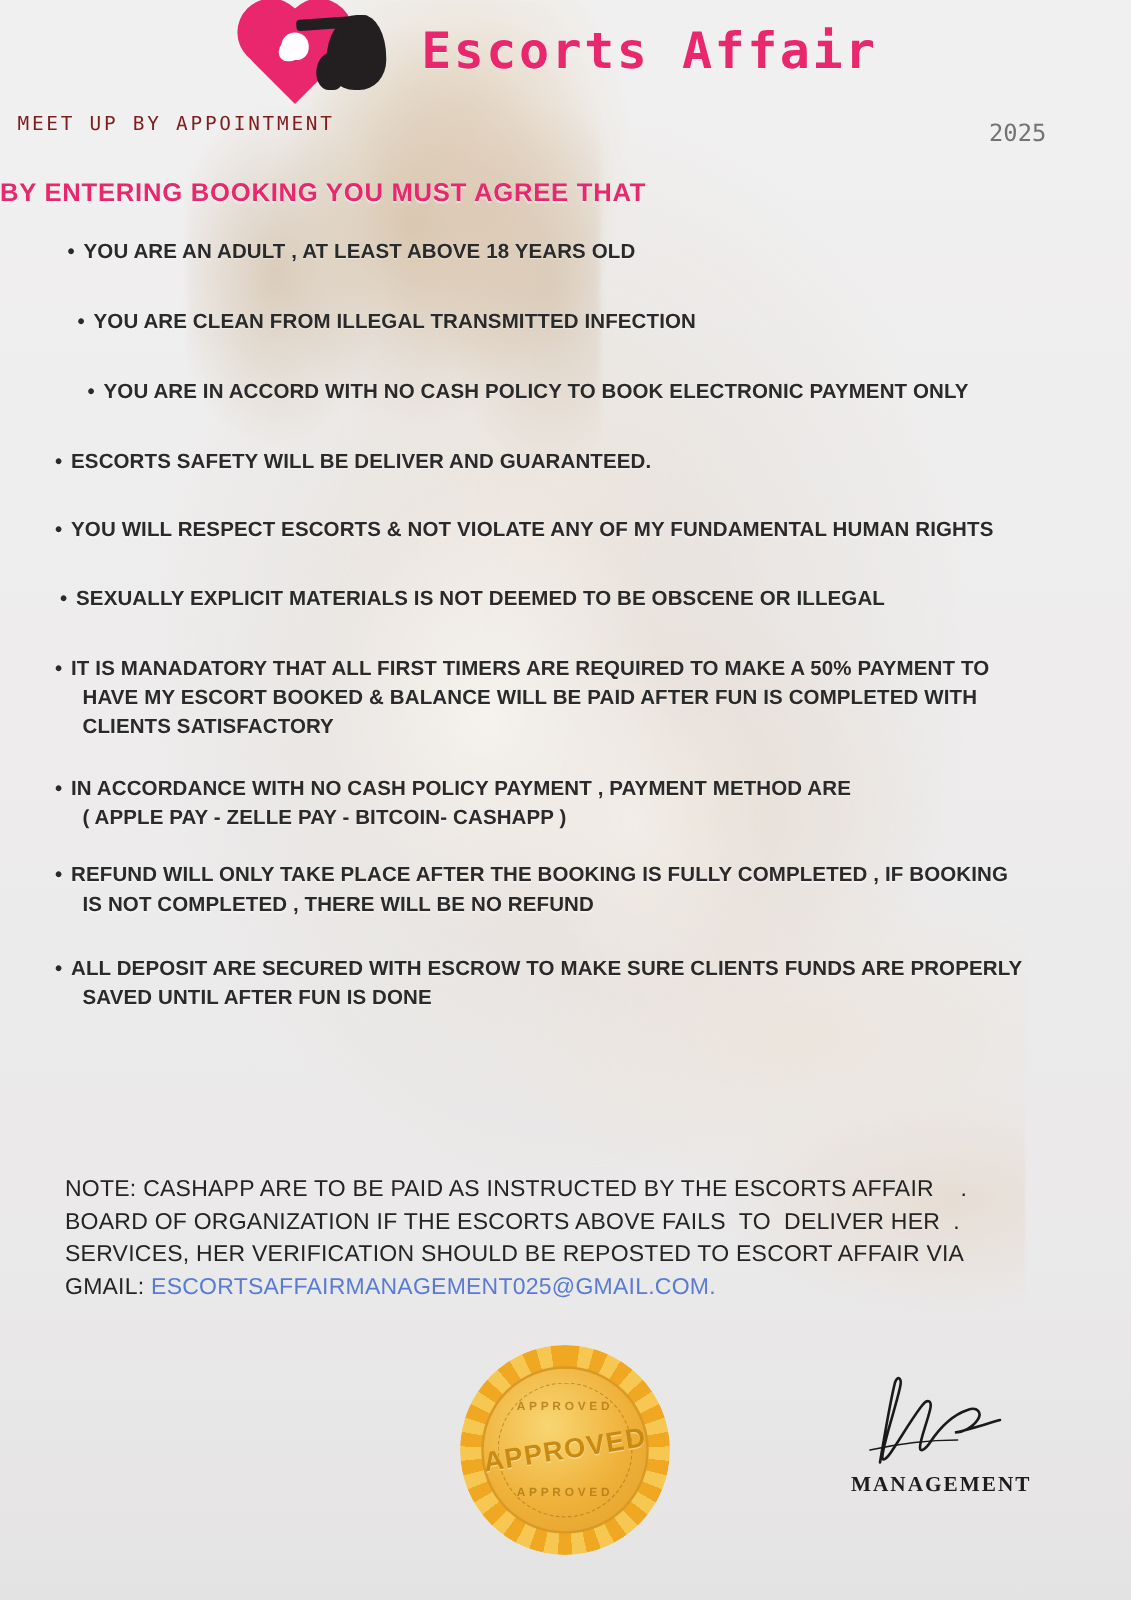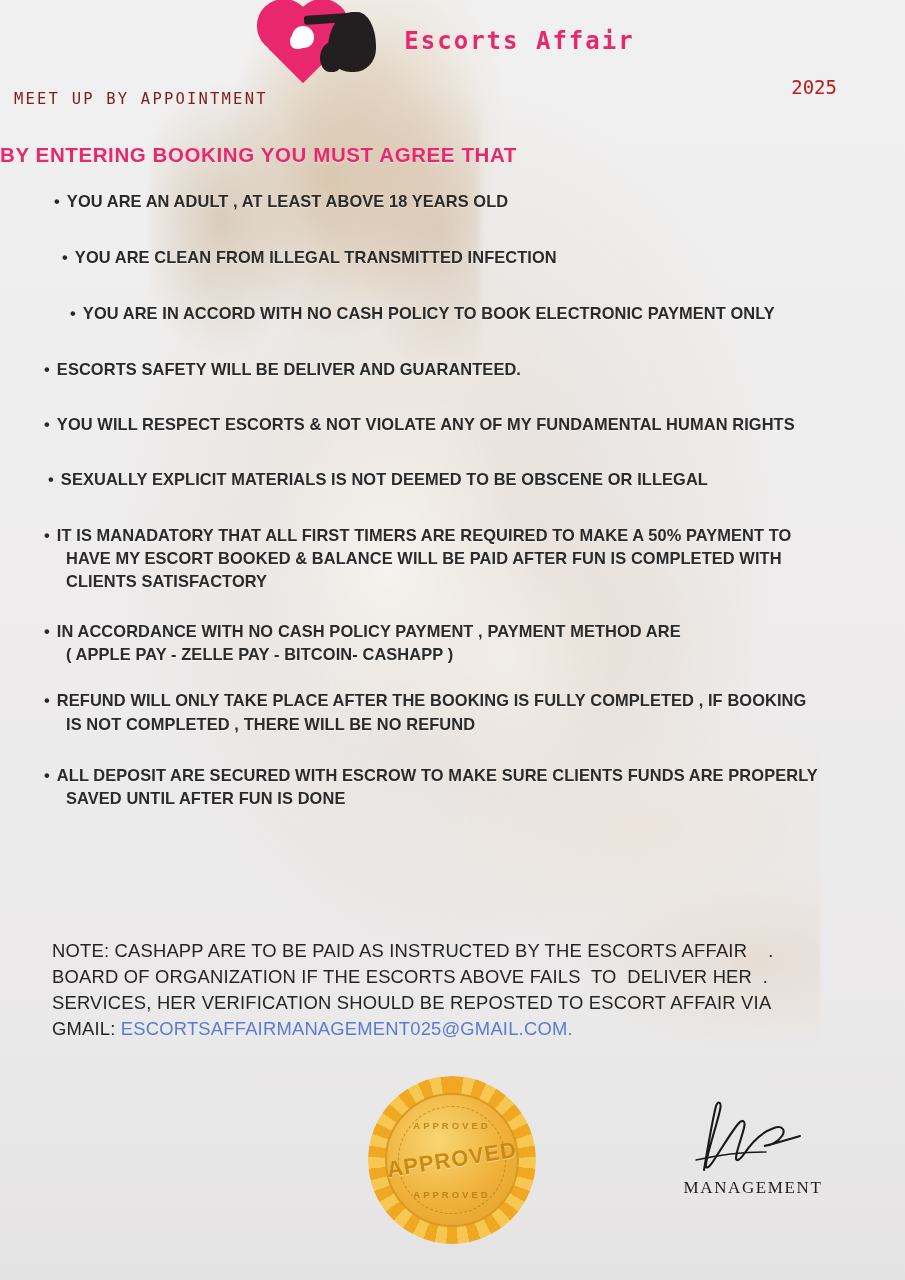--- a/index.html
+++ b/index.html
@@ -109,37 +109,37 @@
     width: 22px; height: 30px; background: #231f20;
     border-radius: 60% 20% 40% 50%;
   }
   .logo-bar {
     position: absolute; left: 34px; top: 6px;
     width: 58px; height: 9px; background: #231f20;
     border-radius: 3px; transform: rotate(-4deg); z-index: 4;
   }
   .logo-text {
     font-family: "DejaVu Sans Mono", monospace;
-    font-size: 24px;
+    font-size: 40px;
     font-weight: bold;
     color: #e8276d;
     letter-spacing: 2px;
     text-shadow: 0 1px 0 rgba(255,255,255,0.6);
   }
 
   .meetup {
     position: absolute; left: 14px; top: 90px;
     font-family: "DejaVu Sans Mono", monospace;
     font-size: 15.5px; letter-spacing: 2.2px;
     color: #7f1d1d;
   }
   .year {
-    position: absolute; right: 68px; top: 76px;
+    position: absolute; right: 68px; top: 96px;
     font-family: "DejaVu Sans Mono", monospace;
-    font-size: 19px; color: #b91c1c;
+    font-size: 19px; color: #737373;
   }
 
   .agree-title {
     position: absolute; top: 143px; left: 0; width: 100%;
     font-size: 20.5px;
     font-weight: 800;
     letter-spacing: 0.6px;
     color: #e8276d;
     text-shadow: 0 1px 1px rgba(255,255,255,0.65);
   }
@@ -253,21 +253,21 @@
   
   .sign-block {
     position: absolute;
     left: 668px; top: 1098px;
     width: 170px; text-align: center;
   }
   .sign-svg { display: block; margin: 0 auto; }
   .mgmt-label {
     font-family: "Liberation Serif", serif;
     font-size: 17px;
-    font-weight: normal;
+    font-weight: bold;
     letter-spacing: 1.6px;
     color: #1d1d1d;
     margin-top: 2px;
   }
 </style>
 </head>
 <body>
 
 <div class="bg-wrap">
   <div class="bg-figure"></div>

